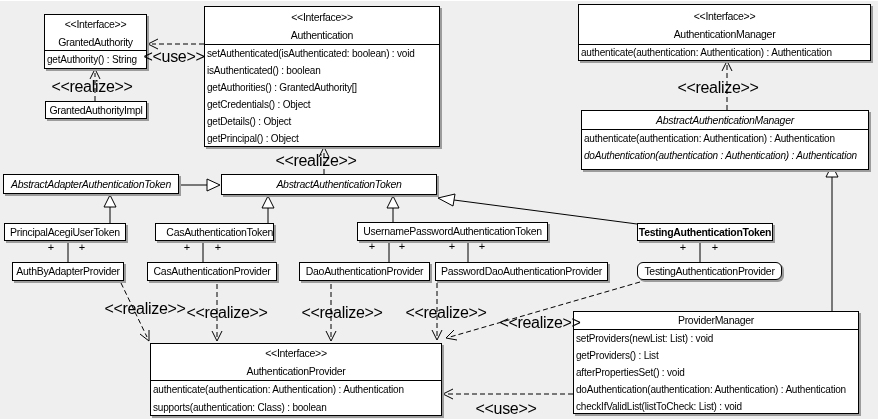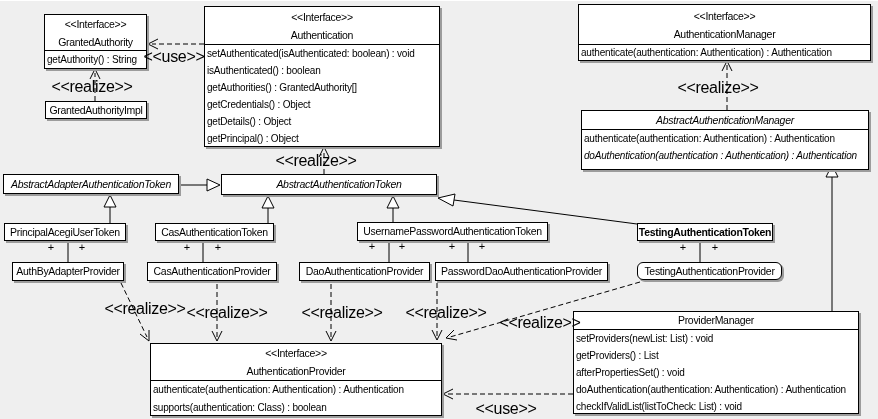--- a/index.html
+++ b/index.html
@@ -156,21 +156,21 @@
     </div>
   </div>
 
   <div class="uml-box" style="left:4px;top:222px;width:122px;height:18px;">
     <div class="title" style="height:16px;">
       <div class="line" style="line-height:16px;">PrincipalAcegiUserToken</div>
     </div>
   </div>
 
   <div class="uml-box" style="left:155px;top:222px;width:119px;height:18px;">
-    <div class="title" style="height:16px;">
+    <div class="title" style="height:16px;align-items:flex-end;">
       <div class="line" style="line-height:16px;">CasAuthenticationToken</div>
     </div>
   </div>
 
   <div class="uml-box" style="left:357px;top:221px;width:191px;height:19px;">
     <div class="title" style="height:17px;">
       <div class="line" style="line-height:17px;">UsernamePasswordAuthenticationToken</div>
     </div>
   </div>
 

